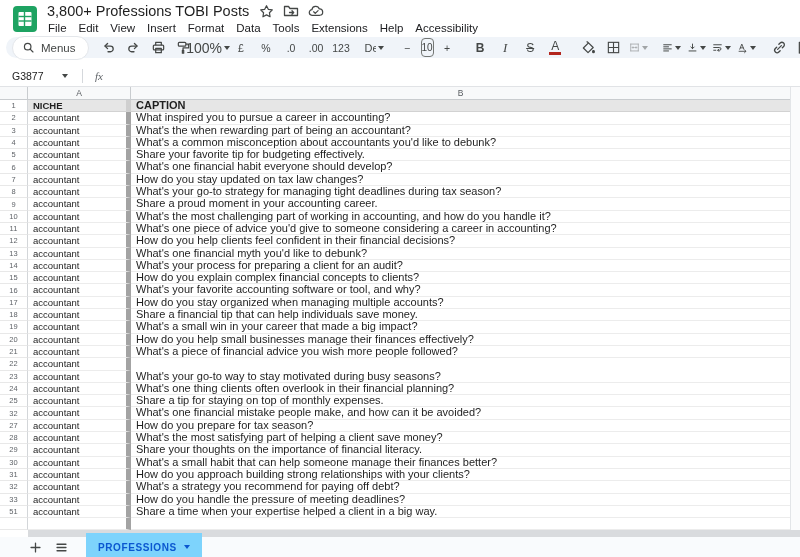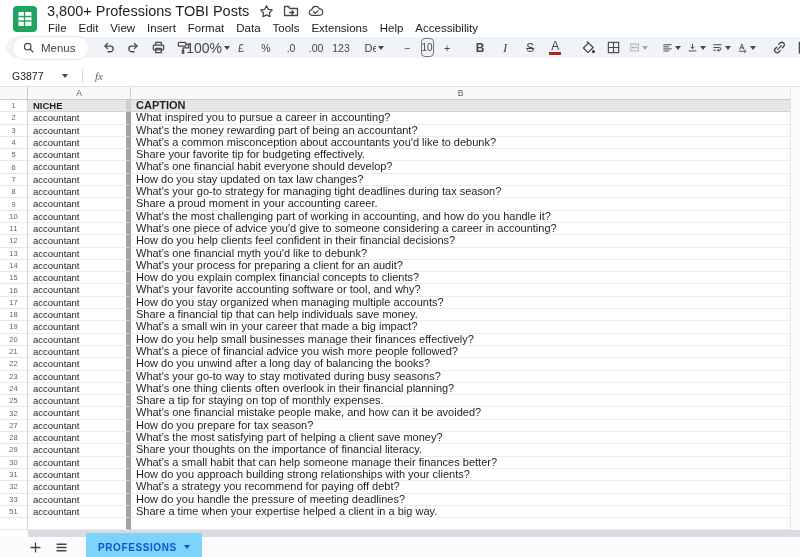--- a/index.html
+++ b/index.html
@@ -285,21 +285,21 @@
     </div>
     <div>
         <div class="r">
           <div class="rn">2</div>
           <div class="ca">accountant</div>
           <div class="cb">What inspired you to pursue a career in accounting?</div>
         </div>
         <div class="r">
           <div class="rn">3</div>
           <div class="ca">accountant</div>
-          <div class="cb">What's the money rewarding part of being an accountant?</div>
+          <div class="cb">What's the when rewarding part of being an accountant?</div>
         </div>
         <div class="r">
           <div class="rn">4</div>
           <div class="ca">accountant</div>
           <div class="cb">What's a common misconception about accountants you'd like to debunk?</div>
         </div>
         <div class="r">
           <div class="rn">5</div>
           <div class="ca">accountant</div>
           <div class="cb">Share your favorite tip for budgeting effectively.</div>
@@ -380,21 +380,20 @@
           <div class="cb">How do you help small businesses manage their finances effectively?</div>
         </div>
         <div class="r">
           <div class="rn">21</div>
           <div class="ca">accountant</div>
           <div class="cb">What's a piece of financial advice you wish more people followed?</div>
         </div>
         <div class="r">
           <div class="rn">22</div>
           <div class="ca">accountant</div>
-          <div class="cb">How do you unwind after a long day of balancing the books?</div>
         </div>
         <div class="r">
           <div class="rn">23</div>
           <div class="ca">accountant</div>
           <div class="cb">What's your go-to way to stay motivated during busy seasons?</div>
         </div>
         <div class="r">
           <div class="rn">24</div>
           <div class="ca">accountant</div>
           <div class="cb">What's one thing clients often overlook in their financial planning?</div>

